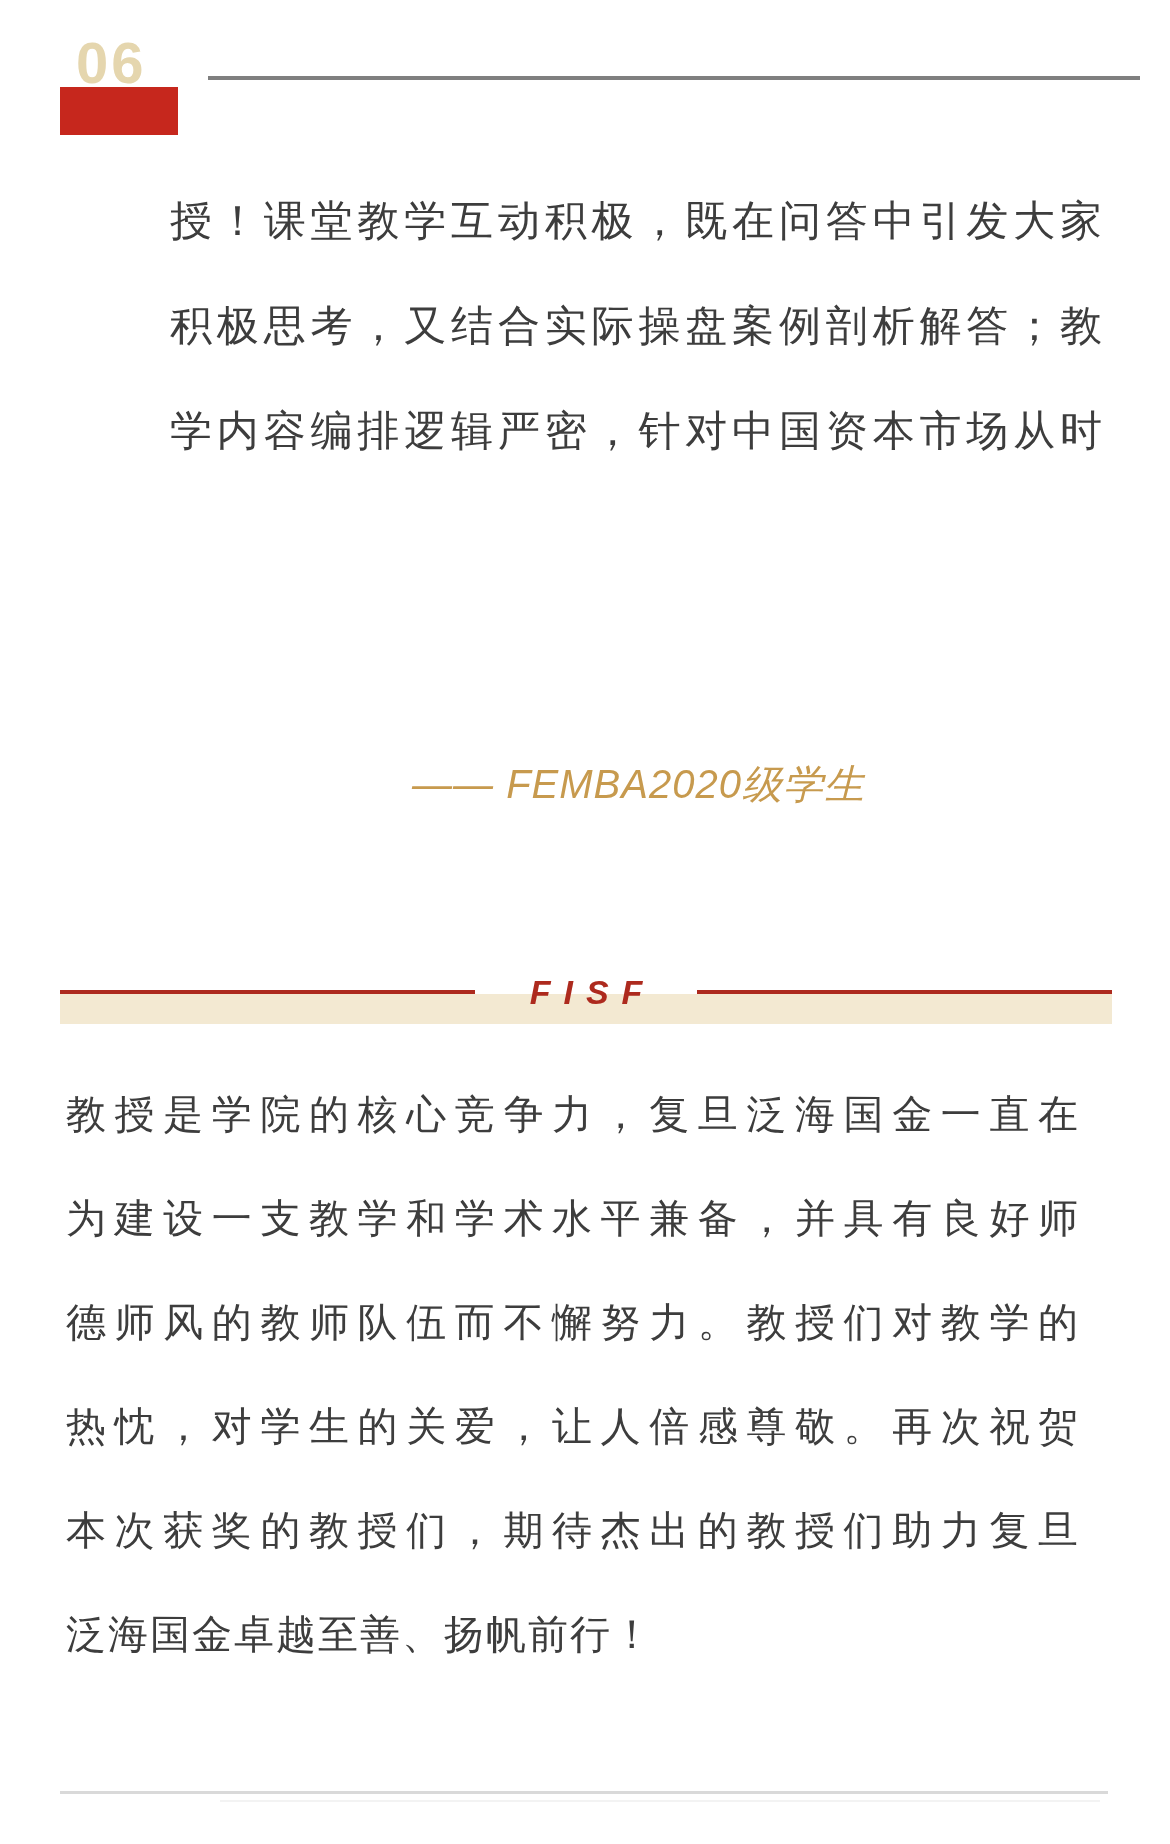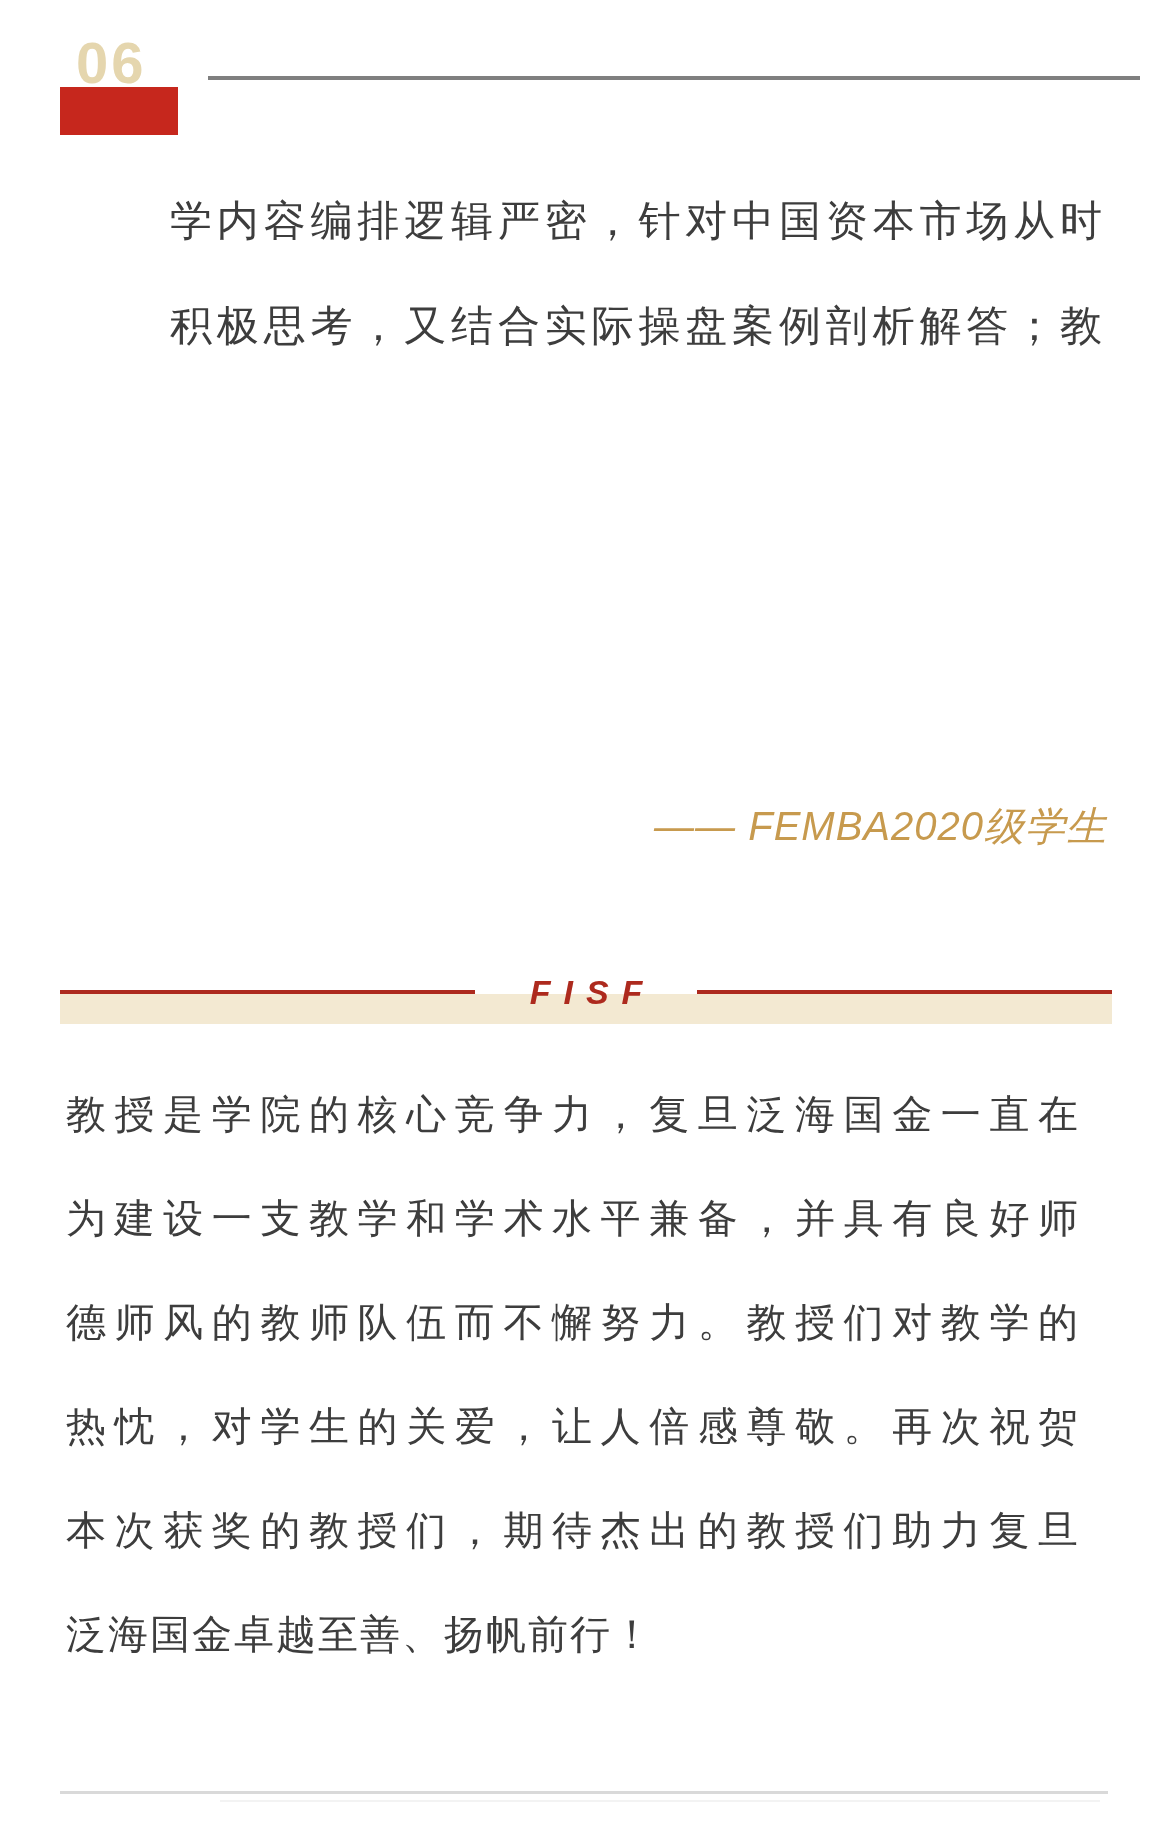--- a/index.html
+++ b/index.html
@@ -62,25 +62,25 @@
     text-justify: inter-character;
     white-space: nowrap;
   }
   .para-line.last {
     text-align-last: left;
   }
 
   .attribution {
     position: absolute;
     left: 170px;
-    top: 804px;
+    top: 762px;
     width: 937px;
     height: 44px;
     line-height: 44px;
-    text-align: right;
+    text-align: center;
     font-style: italic;
     font-size: 40px;
     letter-spacing: 1px;
     color: var(--gold, #c79a4e);
   }
 
   
   .divider-band {
     position: absolute;
     left: 60px;
@@ -150,22 +150,23 @@
 </head>
 <body>
 
 <div class="page">
 
   <div class="section-block"></div>
   <div class="section-number">06</div>
   <div class="header-rule"></div>
 
   <div class="quote-para">
+    <div class="para-line">授！课堂教学互动积极，既在问答中引发大家</div>
+    <div class="para-line">积极思考，又结合实际操盘案例剖析解答；教</div>
     <div class="para-line">学内容编排逻辑严密，针对中国资本市场从时</div>
-    <div class="para-line">积极思考，又结合实际操盘案例剖析解答；教</div>
   </div>
 
   <div class="attribution">—— FEMBA2020级学生</div>
 
   <div class="divider-band"></div>
   <div class="divider-row">
     <div class="divider-rule"></div>
     <div class="divider-label">FISF</div>
     <div class="divider-rule"></div>
   </div>

